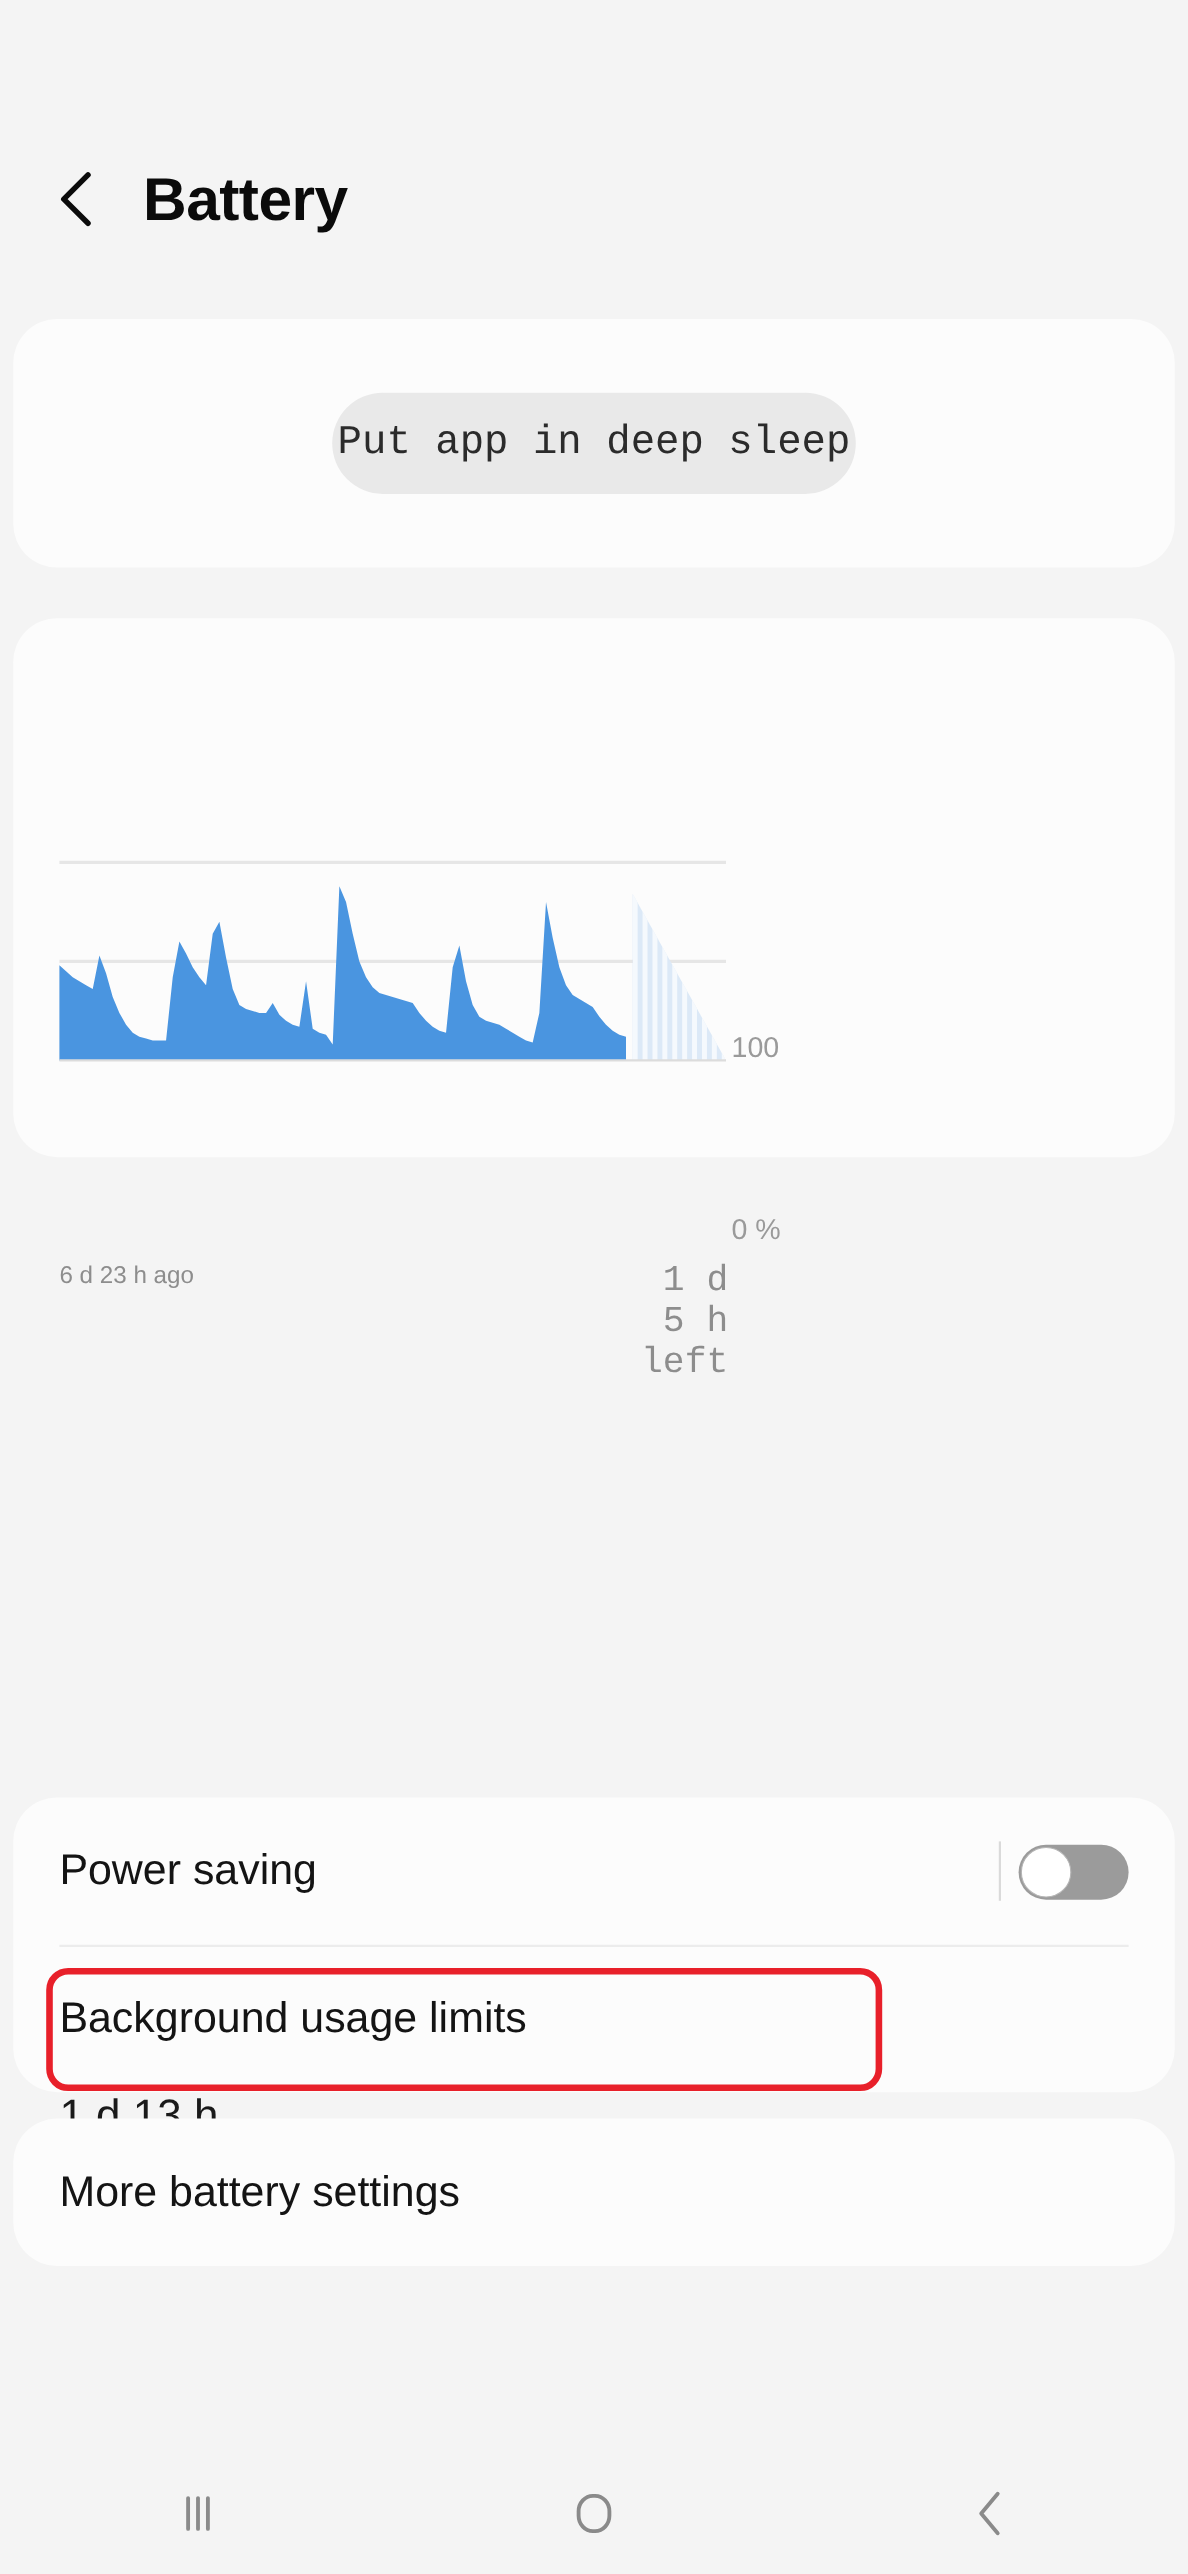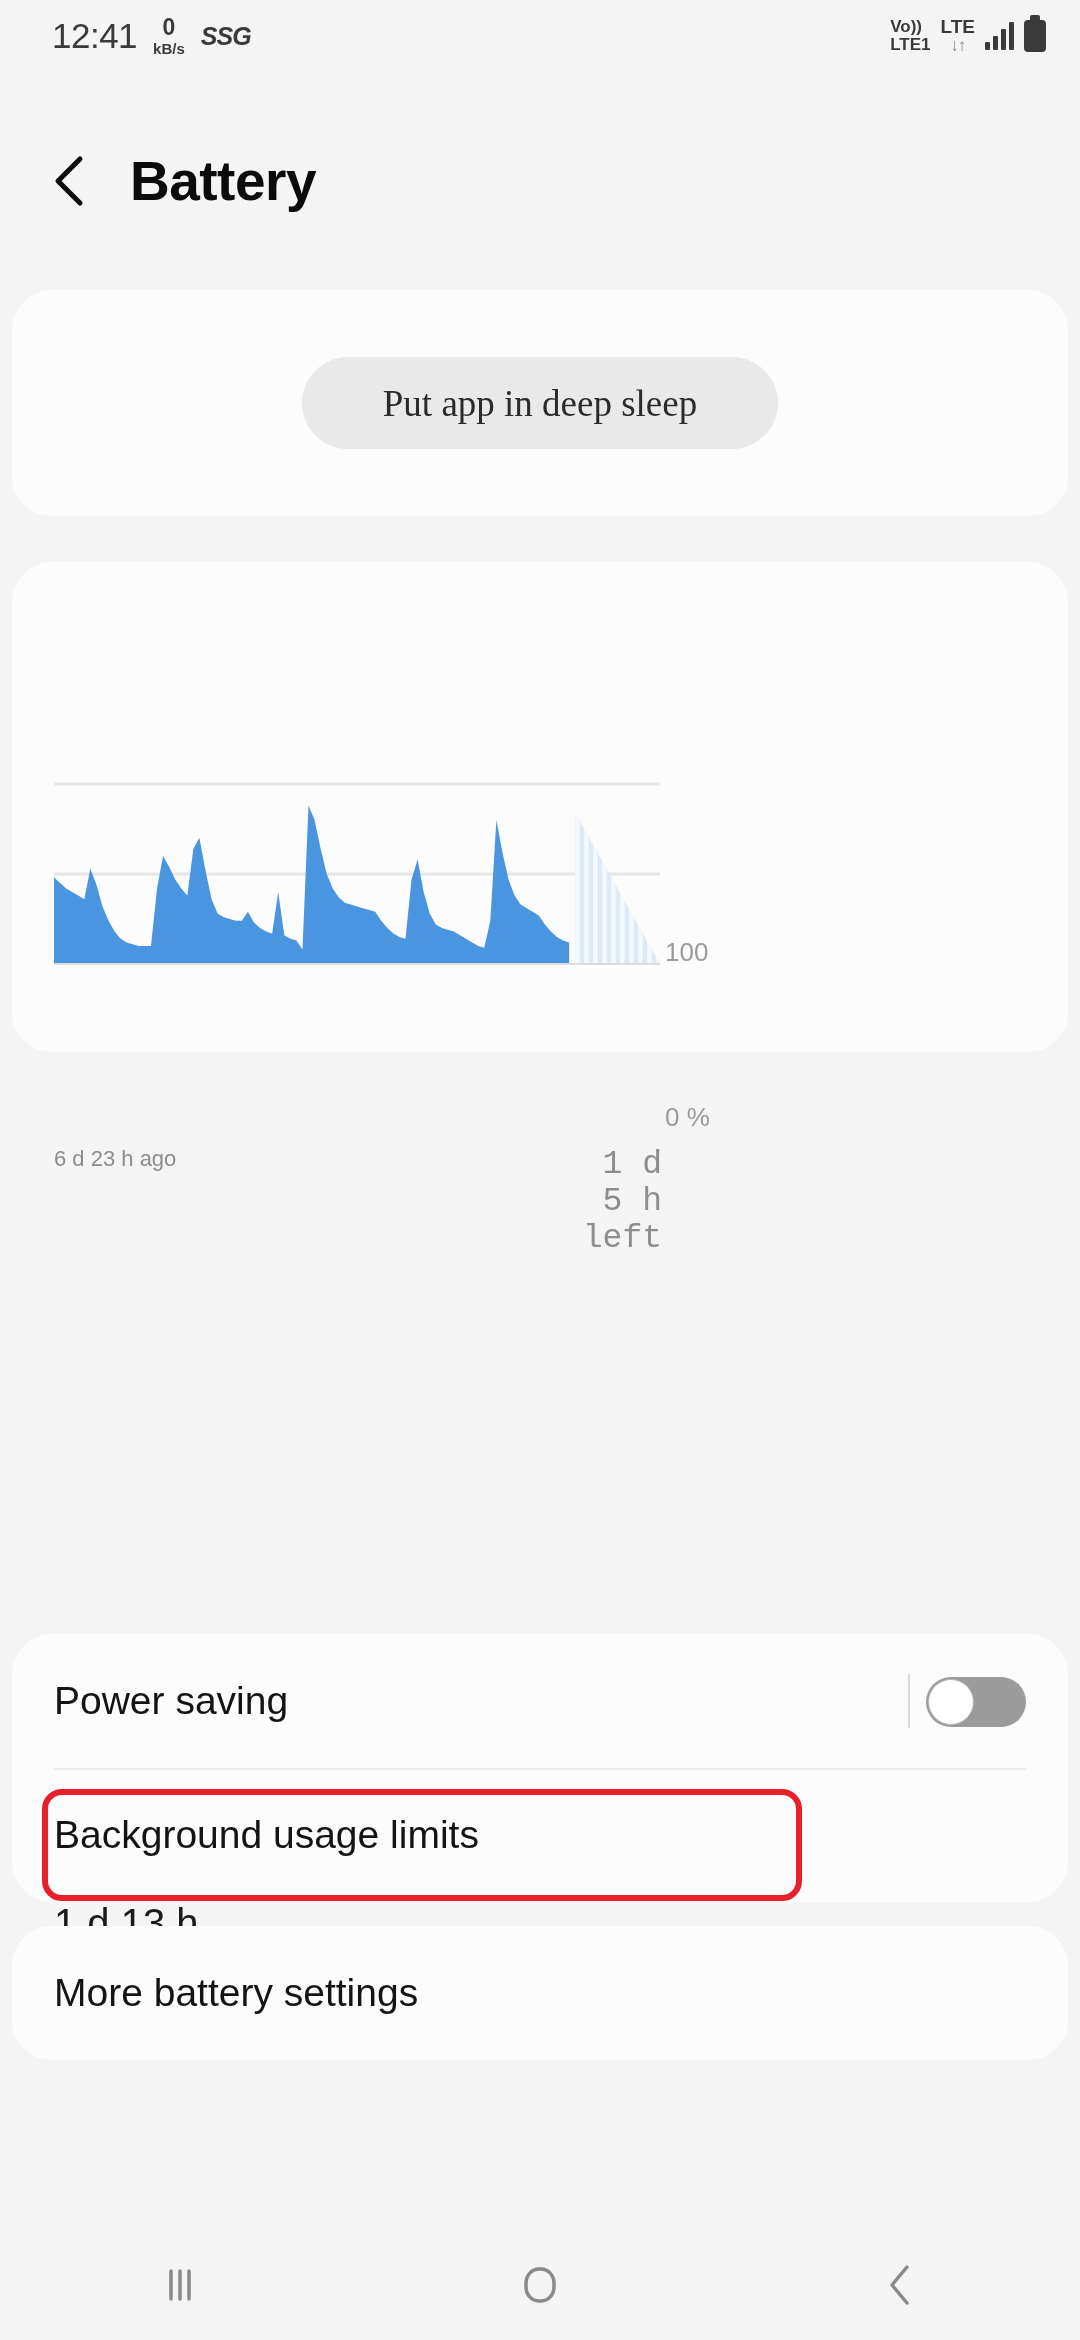--- a/index.html
+++ b/index.html
@@ -49,21 +49,21 @@
   #back-chevron { width:34px; height:52px; flex:0 0 auto; }
   #page-title { font-size:55px; color:#0b0b0b; font-weight:700; letter-spacing:-0.5px; }
 
   
   .card { position:absolute; left:12px; width:1056px; background:#fcfcfc; border-radius:40px; }
 
   
   #deepsleep-card { top:290px; height:226px; display:flex; align-items:center; justify-content:center; }
   #deepsleep-btn {
     width:476px; height:92px; border-radius:46px; background:#e9e9e9; border:none;
-    font-family:Liberation Serif, serif; font-size:37px; color:#2b2b2b;
+    font-family:Liberation Mono, monospace; font-size:37px; color:#2b2b2b;
     display:flex; align-items:center; justify-content:center; cursor:pointer;
   }
 
   
   #usage-card { top:562px; height:490px; }
   #usage-heading { position:absolute; top:88px; left:46px; font-size:42px; color:#1a1a1a; }
 
   
   #chart-wrap { position:absolute; top:180px; left:0; width:1056px; height:260px; }
   #chart-svg { position:absolute; top:0; left:0; }
@@ -115,47 +115,20 @@
   
   #navbar { position:absolute; bottom:0; left:0; width:1080px; height:110px;
     background:#f4f4f4; display:flex; align-items:center; justify-content:space-around; }
   .nav-btn { width:120px; height:110px; display:flex; align-items:center; justify-content:center; }
 </style>
 </head>
 <body>
 
 <div id="screen">
 
-  <div id="statusbar">
-    <div class="sb-left">
-      <div class="sb-clock">12:41</div>
-      <div class="sb-rate">
-        <div class="sb-rate-num">0</div>
-        <div class="sb-rate-unit">kB/s</div>
-      </div>
-      <div class="sb-ssg">SSG</div>
-    </div>
-    <div class="sb-right">
-      <div class="sb-volte">
-        <span>Vo))</span>
-        <span>LTE1</span>
-      </div>
-      <div class="sb-lte">
-        <div class="sb-lte-txt">LTE</div>
-        <div class="sb-arrows">↓↑</div>
-      </div>
-      <div class="sb-bars">
-          <i></i>
-          <i></i>
-          <i></i>
-          <i></i>
-        </div>
-      <div class="sb-batt"></div>
-    </div>
-  </div>
 
   <div id="titlebar">
     <svg id="back-chevron" viewBox="0 0 34 52">
       <polyline points="28,4 6,26 28,48" fill="none" stroke="#0b0b0b" stroke-width="5" stroke-linecap="round" stroke-linejoin="round"></polyline>
     </svg>
     <div id="page-title">Battery</div>
   </div>
 
   <div class="card" id="deepsleep-card">
     <button id="deepsleep-btn">Put app in deep sleep</button>

